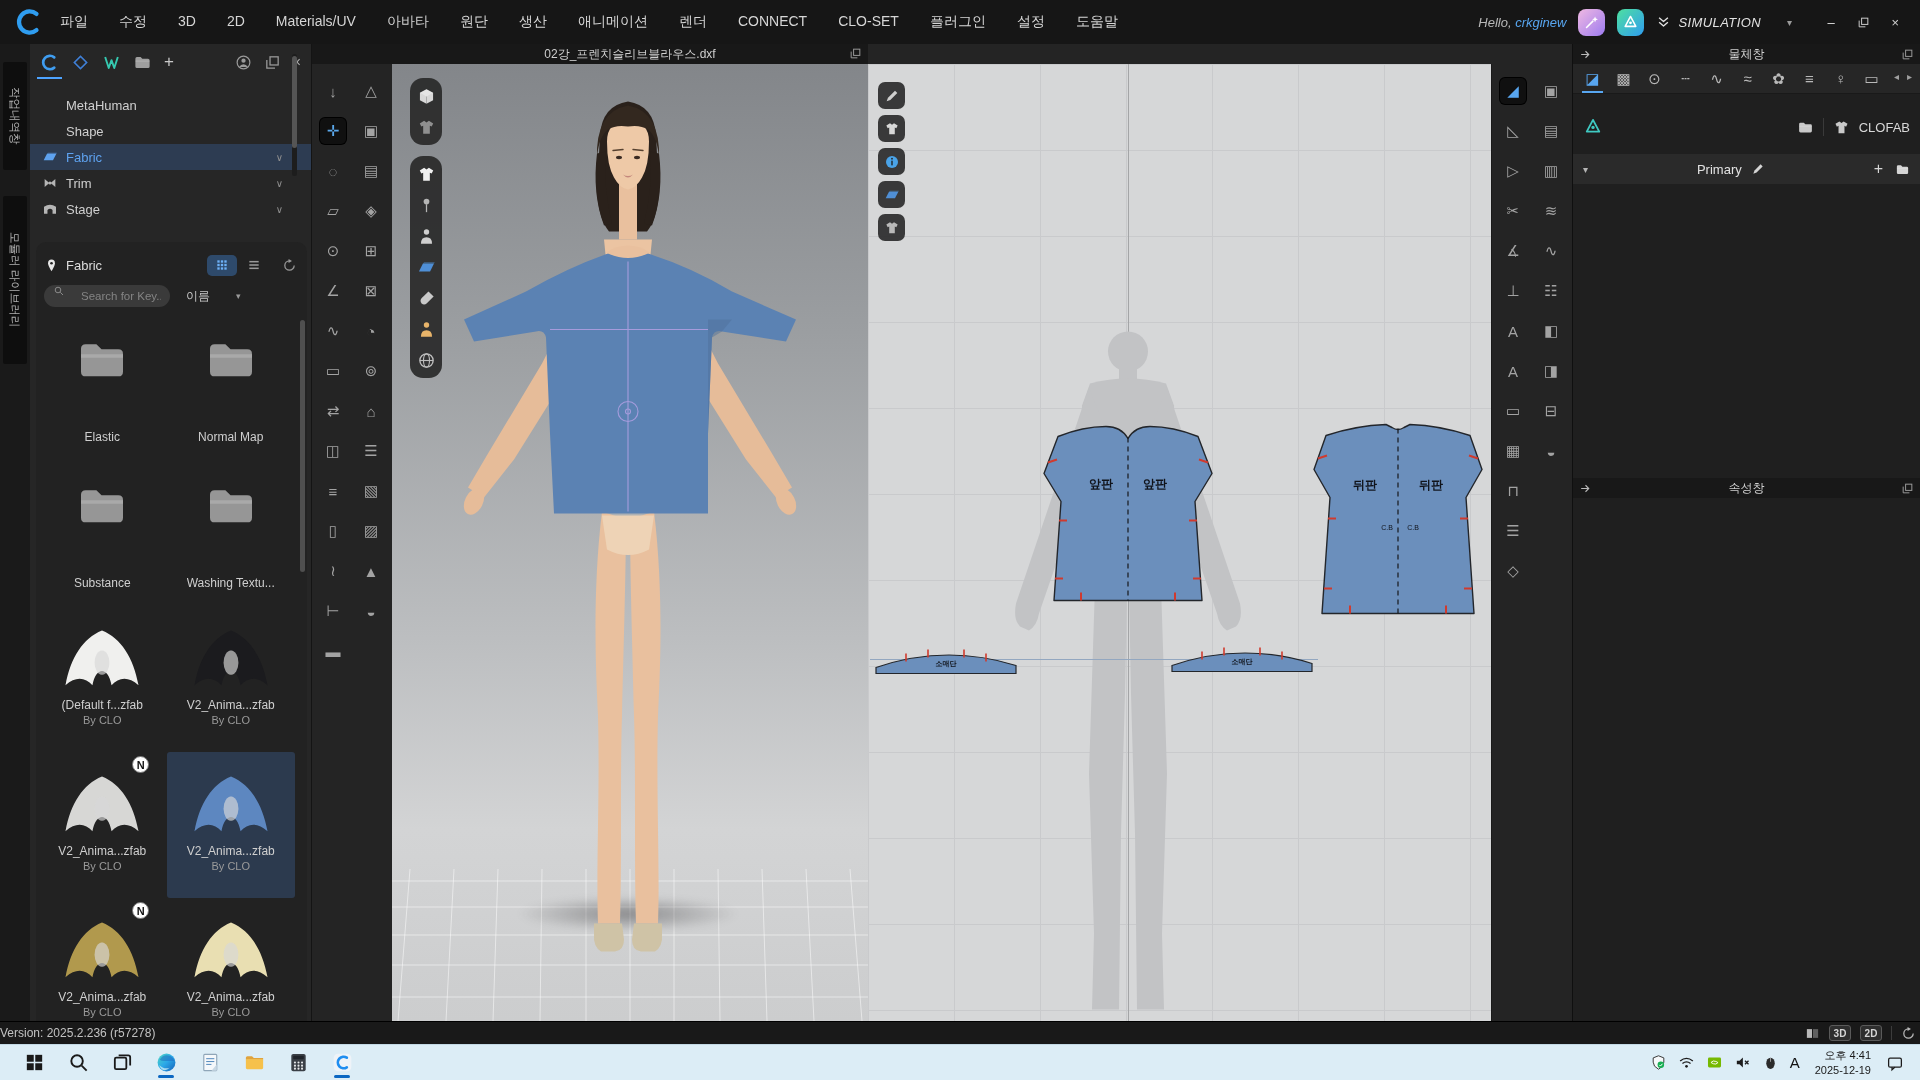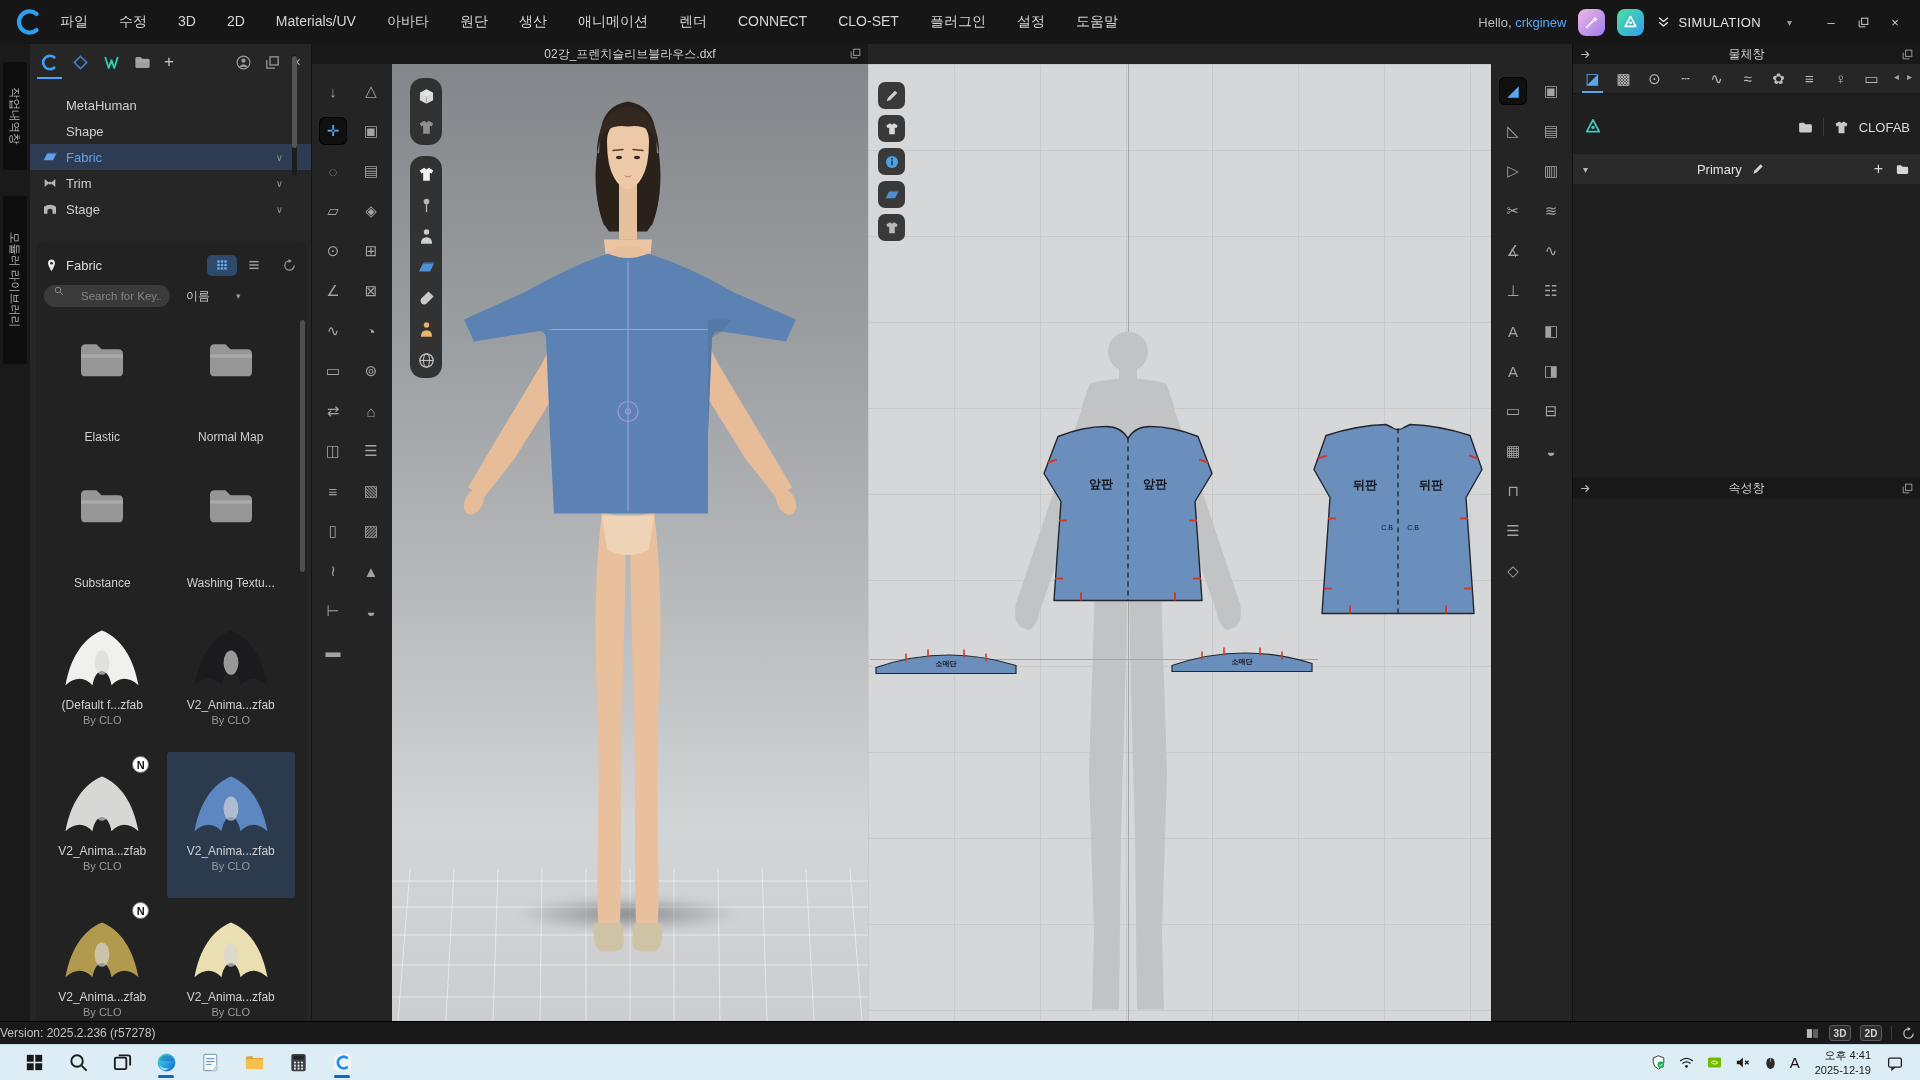--- a/index.html
+++ b/index.html
@@ -6,21 +6,21 @@
   html,body { width:1920px; height:1080px; overflow:hidden; background:#161616; }
   #app { position:relative; width:1920px; height:1080px; }
   svg.ic { display:block; }
   .ctr { display:flex; align-items:center; justify-content:center; }
 
   
   #menubar { position:absolute; left:0; top:0; width:1920px; height:44px; background:#161616; display:flex; align-items:center; padding:0 10px; z-index:9; }
   #menubar .logo { width:30px; height:30px; color:#2f9df0; margin:0 16px 0 4px; }
   #mainmenu { display:flex; gap:31px; font-size:14px; color:#d6d6d6; white-space:nowrap; }
   .menuitem { cursor:default; }
-  .mright { margin-left:auto; display:flex; align-items:center; gap:12px; }
+  .mright { margin-left:auto; display:flex; align-items:center; gap:12px;font-style:italic; }
   .greet { font-size:13px; color:#b9b9b9; }
   .greet b { color:#58a6f0; font-weight:normal; }
   .gbtn { width:27px; height:27px; border-radius:8px; }
   .gbtn.purple { background:linear-gradient(135deg,#f0b9e2,#9d7bf0); }
   .gbtn.green  { background:linear-gradient(135deg,#4ee0a0,#2f9df0); }
   .gbtn svg { width:17px; height:17px; margin:5px; color:#fff; }
   .simwrap { display:flex; align-items:flex-start; gap:7px; color:#e2e2e2; font-size:13px; letter-spacing:.4px; }
   .simwrap svg { width:15px; height:15px; color:#e2e2e2; }
   .ddglyph { color:#9a9a9a; font-size:10px; margin-left:14px; }
   .winctl { display:flex; gap:2px; margin-left:12px; }

